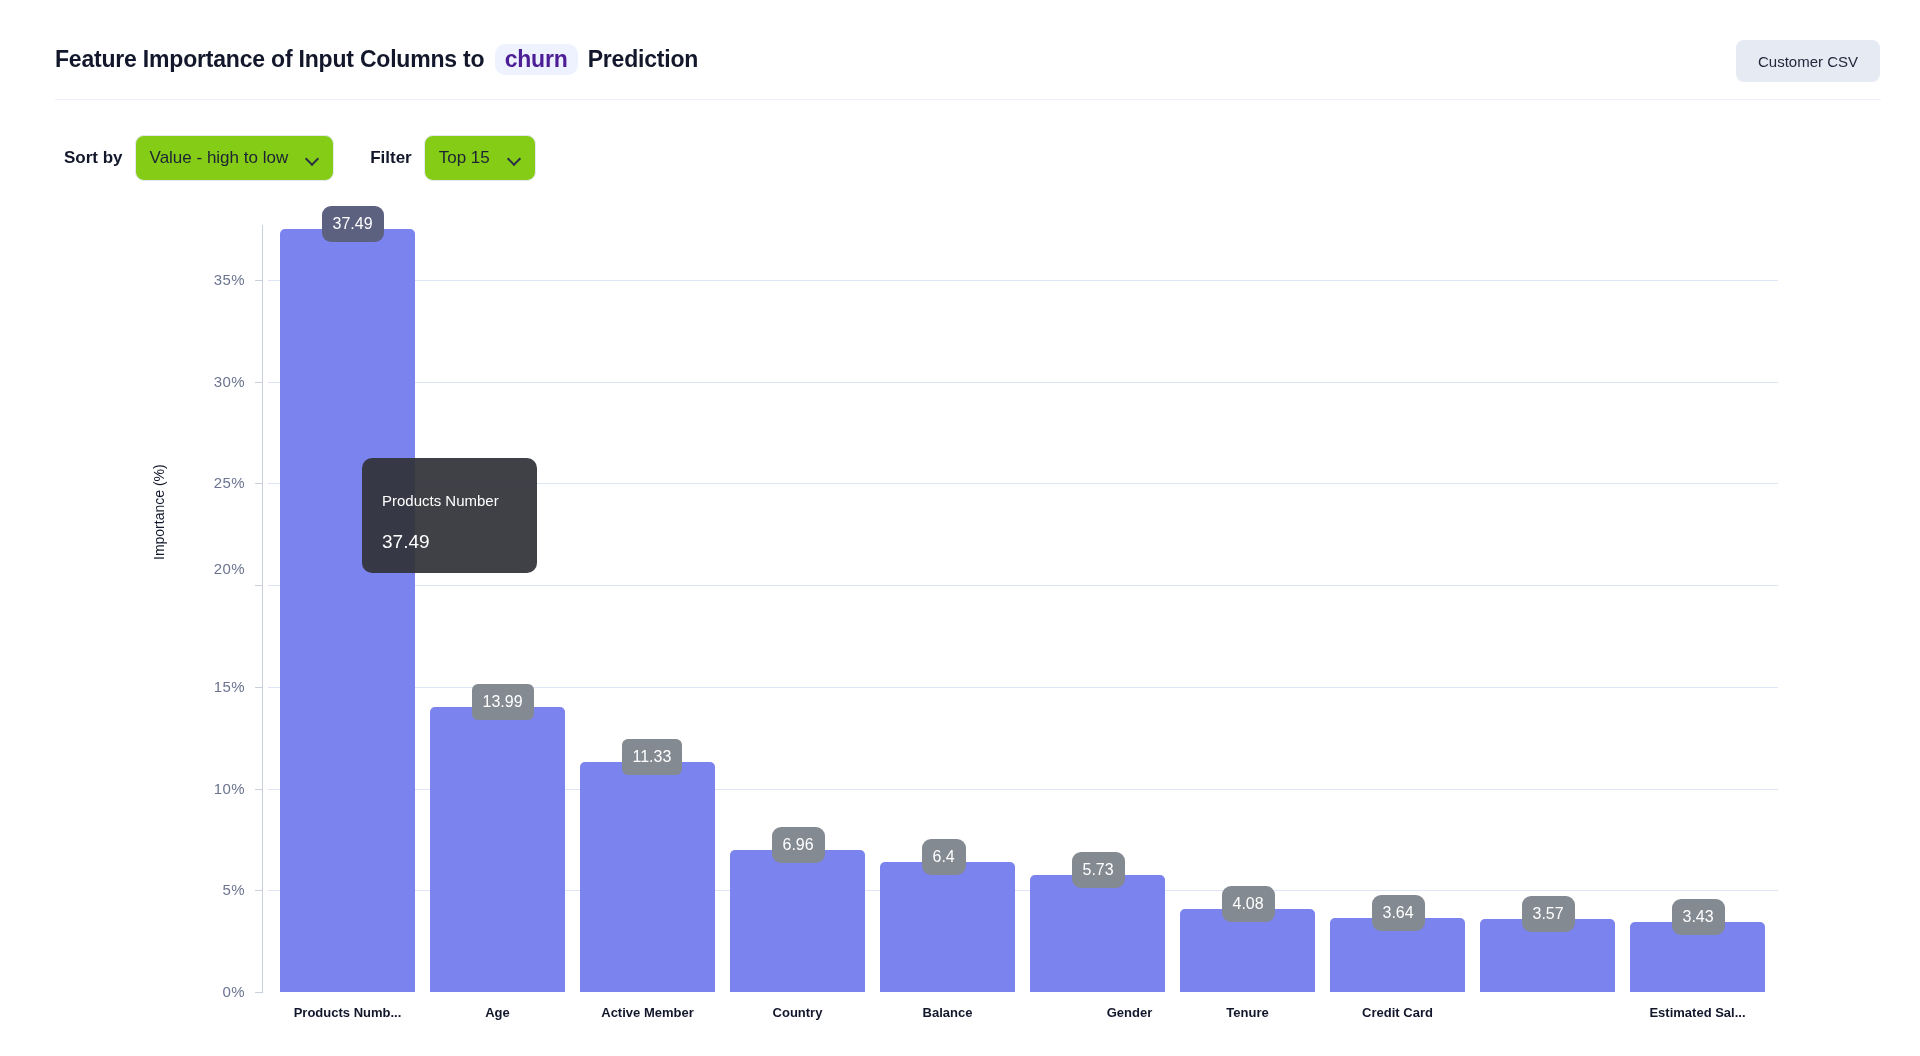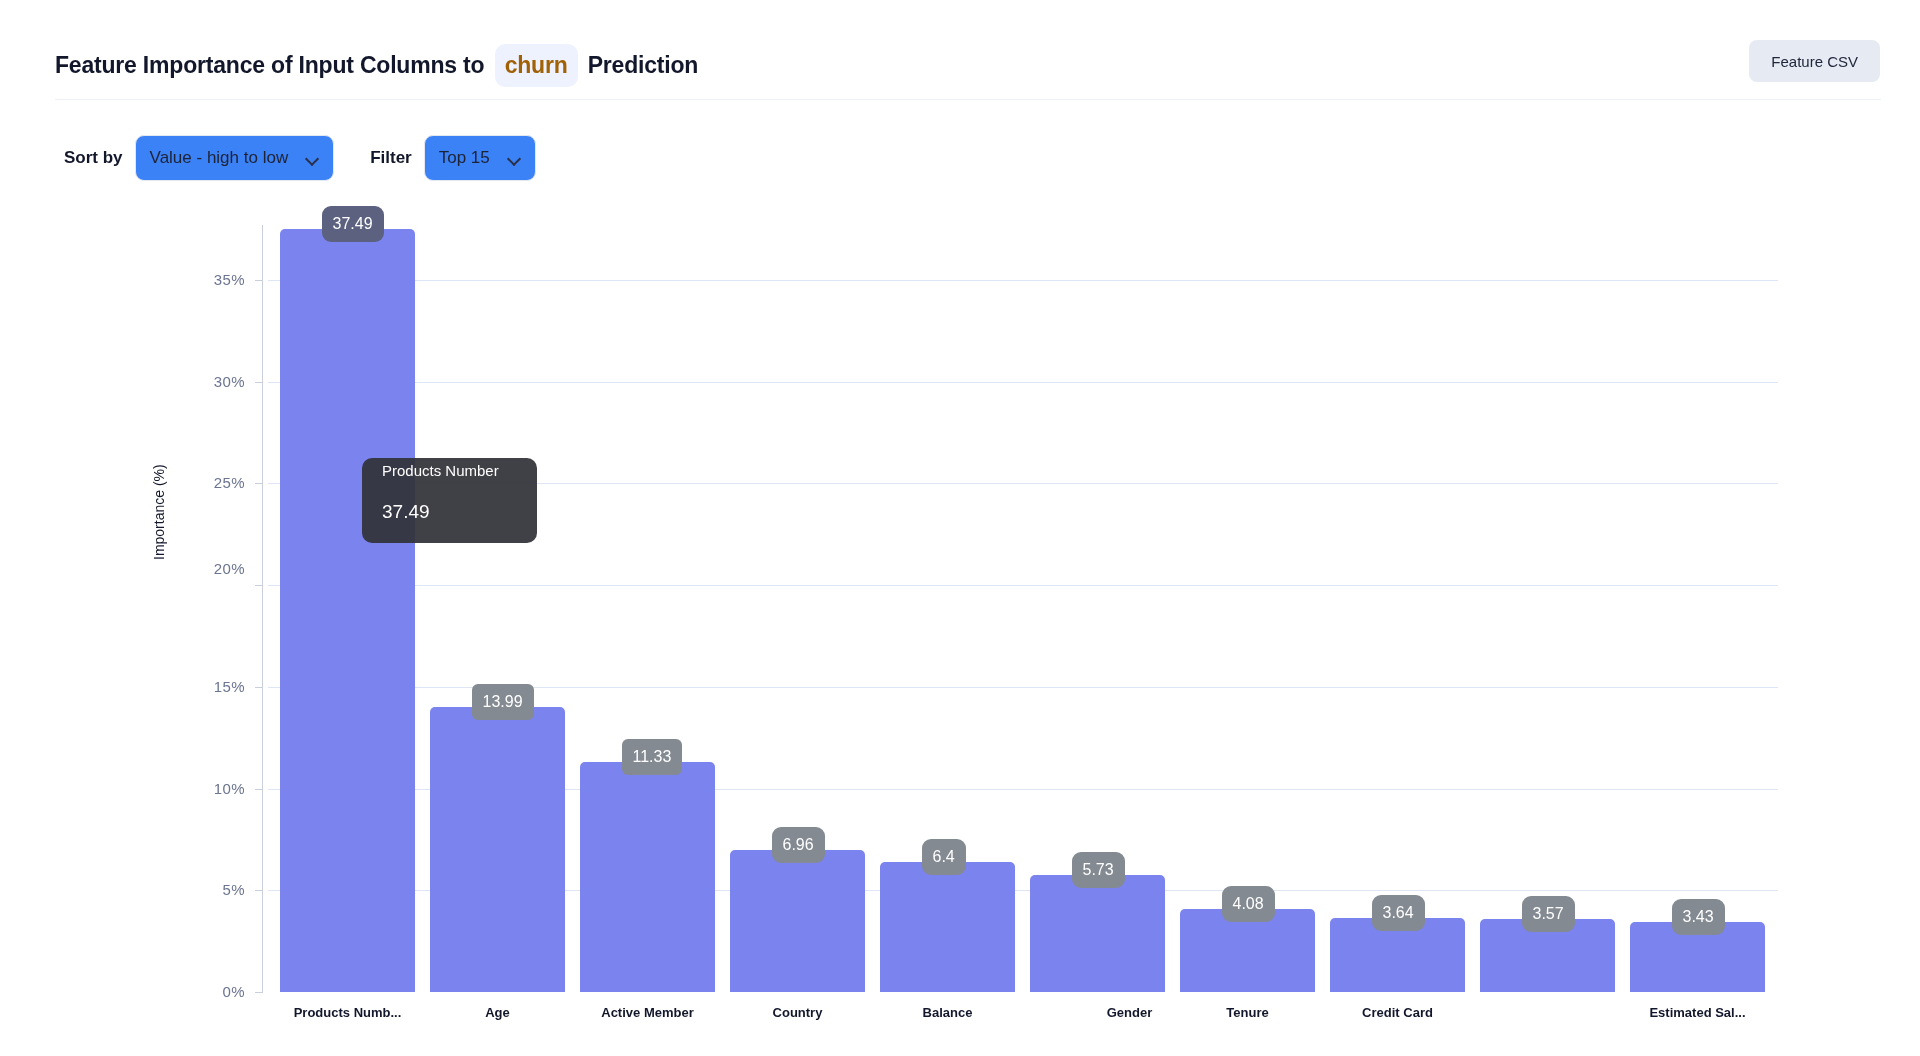--- a/index.html
+++ b/index.html
@@ -20,23 +20,23 @@
     left: 55px; top: 44px;
     font-size: 23px;
     font-weight: 700;
     color: #12172b;
     letter-spacing: -0.2px;
     white-space: nowrap;
   }
   .title-chip {
     display: inline-block;
     background: #eef2ff;
-    color: #a16207;
+    color: #4c1d95;
     border-radius: 10px;
-    padding: 8px 10px;
+    padding: 2px 10px;
     margin: 0 4px;
     font-weight: 600;
   }
   .download-btn {
     position: absolute;
     right: 40px; top: 40px;
     height: 42px;
     padding: 0 22px;
     background: #e6eaf3;
     border: none;
@@ -69,21 +69,21 @@
     font-size: 17px;
     font-weight: 700;
     color: #12172b;
     margin-right: 12px;
     white-space: nowrap;
   }
   .select {
     height: 46px;
     border: 1px solid #e4e8f0;
     border-radius: 9px;
-    background: #3b82f6;
+    background: #84cc16;
     display: flex;
     align-items: center;
     padding: 0 14px;
     gap: 18px;
     cursor: pointer;
     margin-right: 32px;
   }
   .select-value {
     font-size: 17px;
     color: #1d2235;
@@ -178,21 +178,21 @@
     white-space: nowrap;
   }
 
   
   .tooltip {
     position: absolute;
     left: 362px; top: 458px;
     width: 175px;
     background: rgba(49,51,56,0.93);
     border-radius: 10px;
-    padding: 4px 20px 20px 20px;
+    padding: 34px 20px 20px 20px;
     color: #ffffff;
   }
   .tooltip-title {
     font-size: 15px;
     font-weight: 400;
     color: #ffffff;
     margin-bottom: 22px;
     white-space: nowrap;
   }
   .tooltip-value {
@@ -202,21 +202,21 @@
 </style>
 </head>
 <body>
 
 <div class="header">
   <div class="page-title">
     <span>Feature Importance of Input Columns to</span>
     <span class="title-chip">churn</span>
     <span>Prediction</span>
   </div>
-  <button class="download-btn">Feature CSV</button>
+  <button class="download-btn">Customer CSV</button>
   <div class="header-divider"></div>
 </div>
 
 <div class="controls">
   <div class="ctrl-group">
     <span class="ctrl-label">Sort by</span>
     <div class="select">
       <span class="select-value">Value - high to low</span>
       <span class="chev"></span>
     </div>

